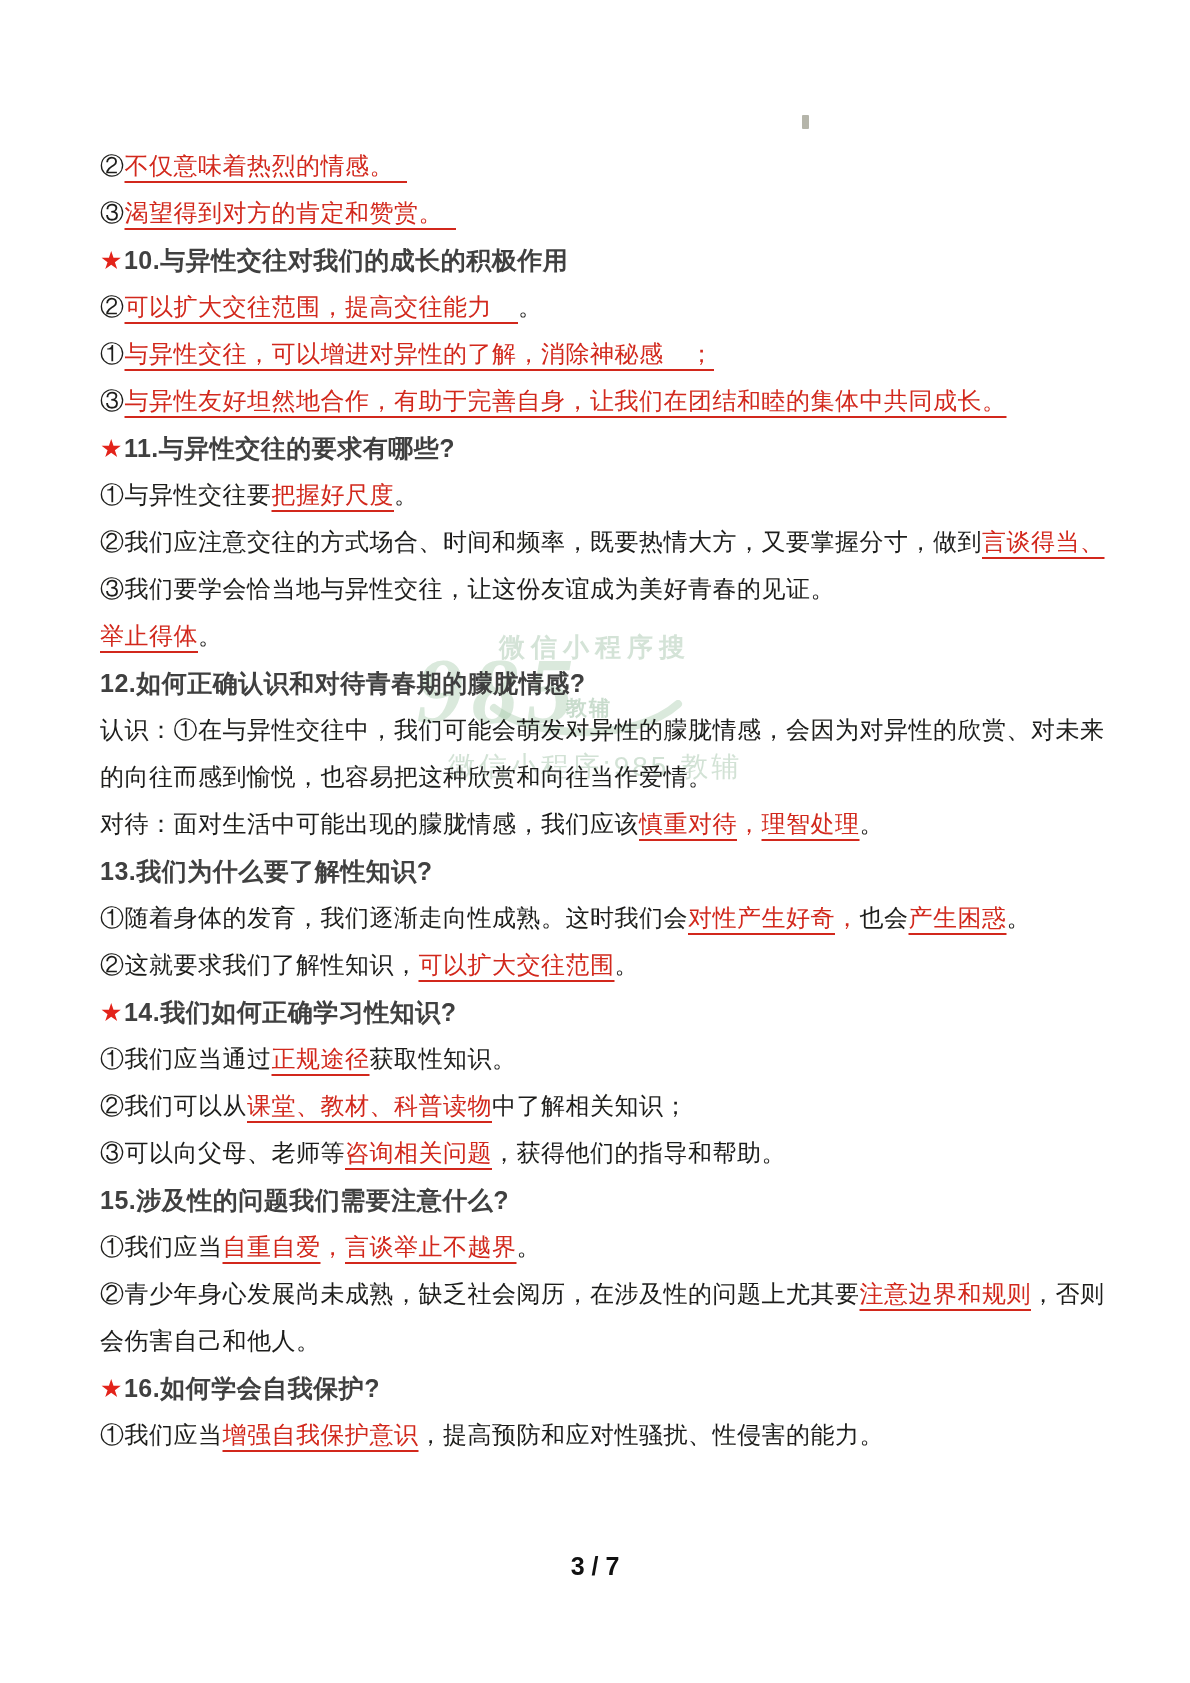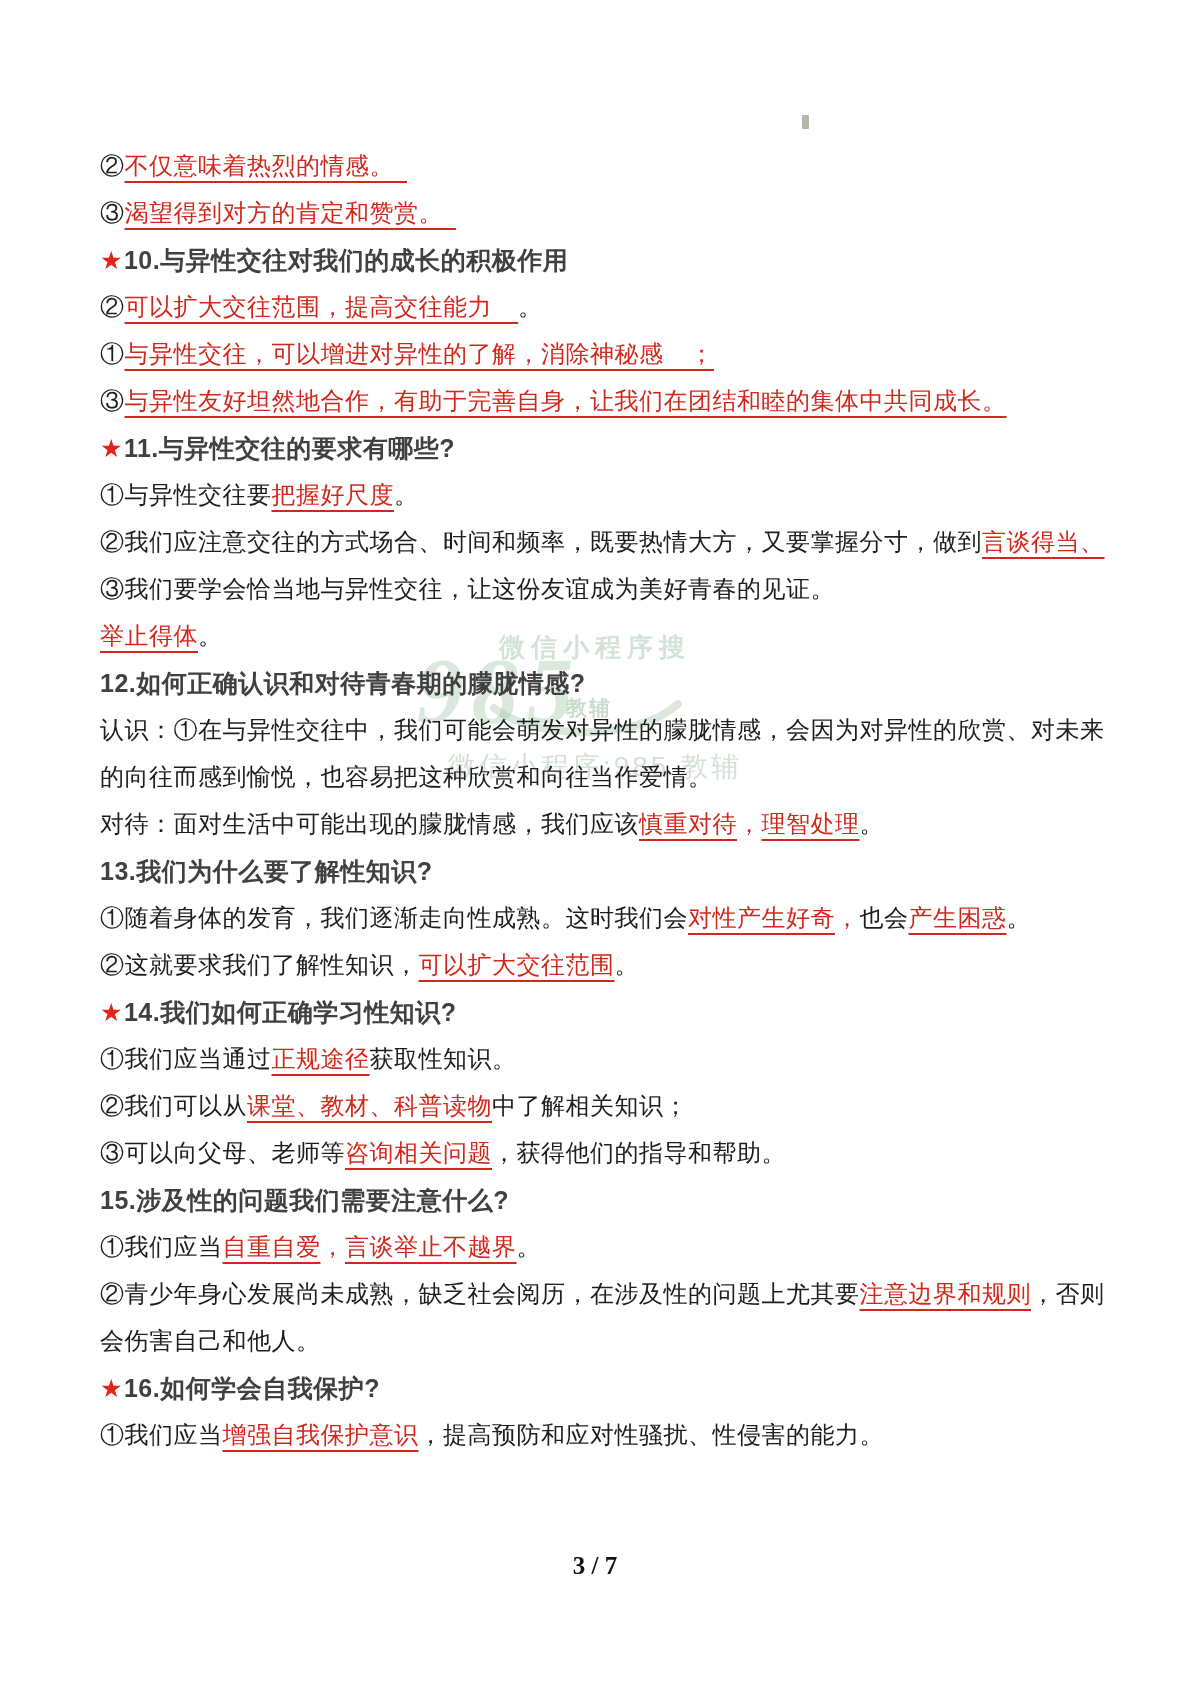--- a/index.html
+++ b/index.html
@@ -57,21 +57,21 @@
     text-underline-offset:7px;
     text-decoration-thickness:1.5px;
   }
   .s-rc { color:#d2281c; }
   .star { color:#e3231a; margin-right:1px; }
   
   .footer {
     position:absolute; top:1552px; left:0; width:1190px; z-index:1;
     text-align:center;
     font-size:25px; font-weight:bold; color:#111111;
-    font-family:Liberation Serif, serif;
+    font-family:Liberation Sans, sans-serif;
   }
   
   .artifact {
     position:absolute; top:115px; left:802px; width:7px; height:14px; z-index:1;
     background:#9c9c8e; opacity:0.75; border-radius:1px;
     font-size:9px; line-height:14px; color:#6d6d5e; text-align:center; overflow:hidden;
   }
 </style>
 </head>
 <body>

